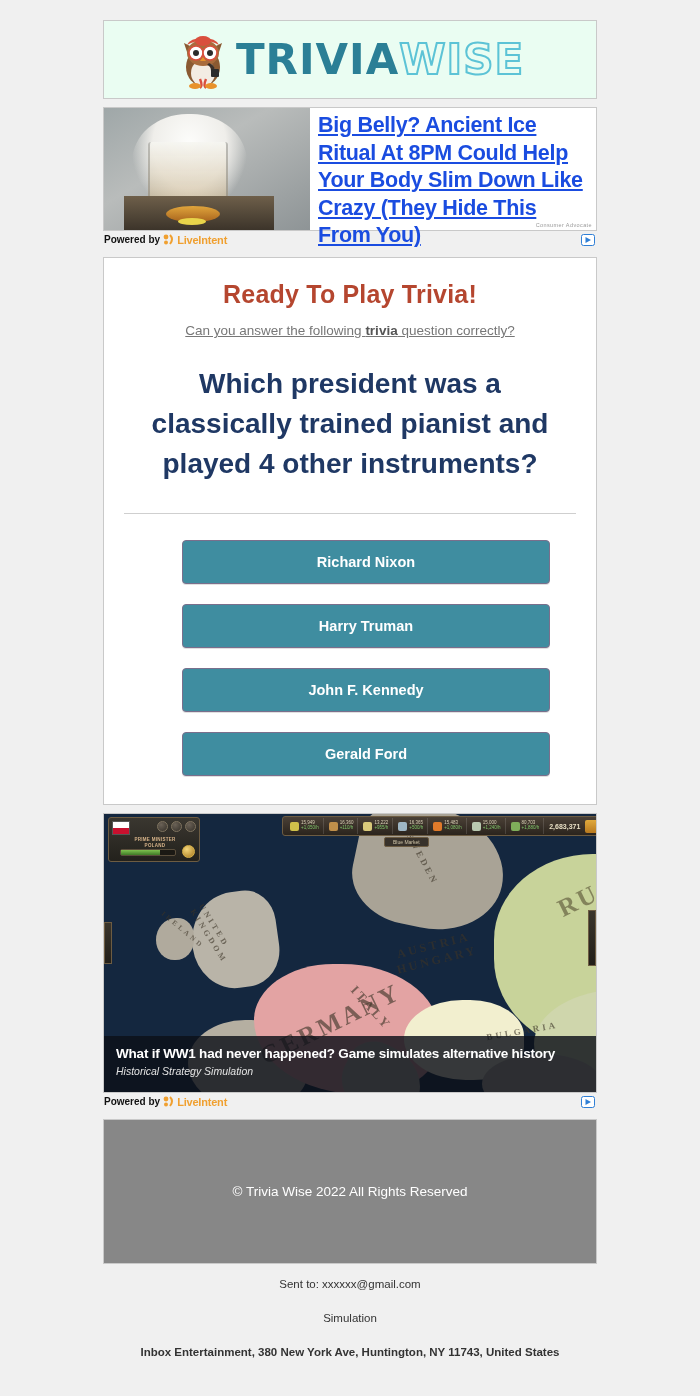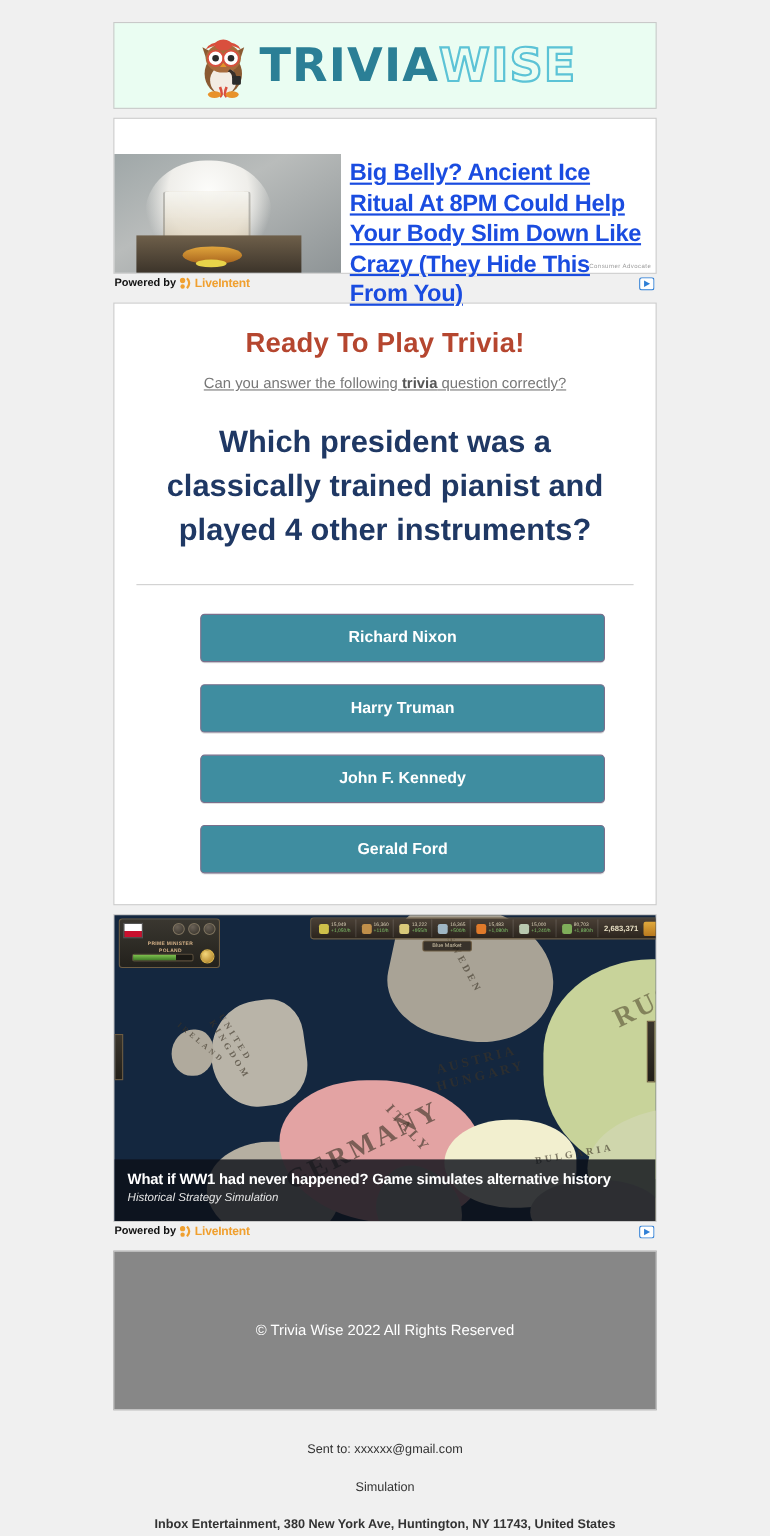--- a/index.html
+++ b/index.html
@@ -33,21 +33,21 @@
   }
   .logo-wise {
     font-size: 42px; font-weight: bold; line-height: 1;
     letter-spacing: 1px; color: transparent;
     -webkit-text-stroke: 2px #5cc3d6;
     font-family: "DejaVu Sans", sans-serif;
   }
 
   
   .ad-card { margin-top: 8px; background: #fff; border: 1px solid #c9c9c9; }
-  .ad-body { display: flex; height: 108px; position: relative; margin-top: 32px; }
+  .ad-body { display: flex; height: 122px; position: relative; }
   .ad-thumb {
     width: 206px; flex: 0 0 206px; position: relative; overflow: hidden;
     background: linear-gradient(150deg,#9fa7a8 0%,#b9bcbb 40%,#8e9496 100%);
   }
   .thumb-beer {
     position: absolute; left: 28px; top: 6px; width: 115px; height: 100px;
     background: radial-gradient(ellipse at 50% 30%, #fdfdfb 0%, #efeeea 45%, rgba(220,220,215,0) 72%);
     border-radius: 48% 48% 28% 28%;
   }
   .thumb-glass {
@@ -210,21 +210,21 @@
   .cap-sub { color: #e3e3e3; font-size: 10.5px; font-style: italic; margin-top: 4px; }
 
   
   .gray-footer {
     margin-top: 9px; background: #878787; border: 1px solid #c9c9c9;
     height: 145px; display: flex; align-items: center; justify-content: center;
   }
   .gray-footer span { color: #fff; font-size: 13.5px; }
 
   
-  .meta { text-align: center; padding: 30px 0 0 0; }
+  .meta { text-align: center; padding: 14px 0 0 0; }
   .meta div { color: #333; font-size: 11.5px; margin-bottom: 22px; }
   .meta .addr { font-weight: bold; margin-bottom: 0; }
   .meta a { color: #333; text-decoration: none; }
 </style>
 </head>
 <body>
 
 <div class="page">
   <div class="wrap">
 

